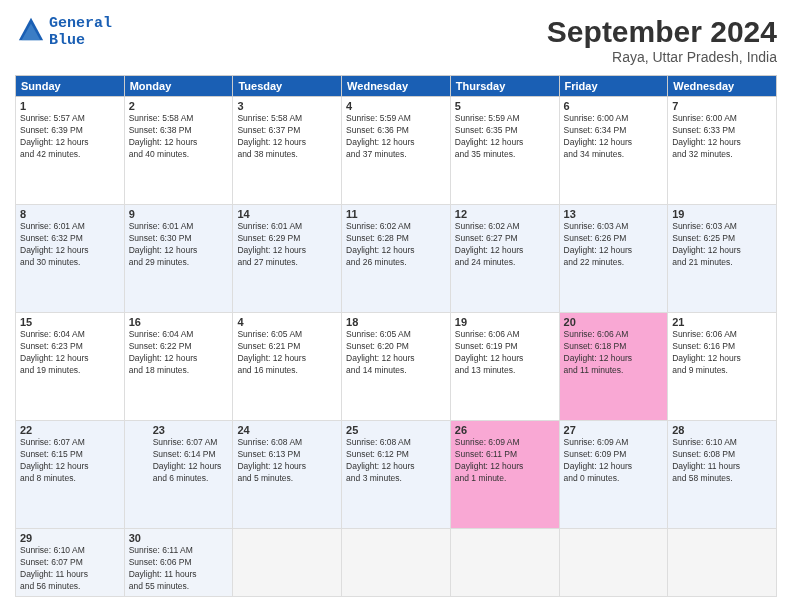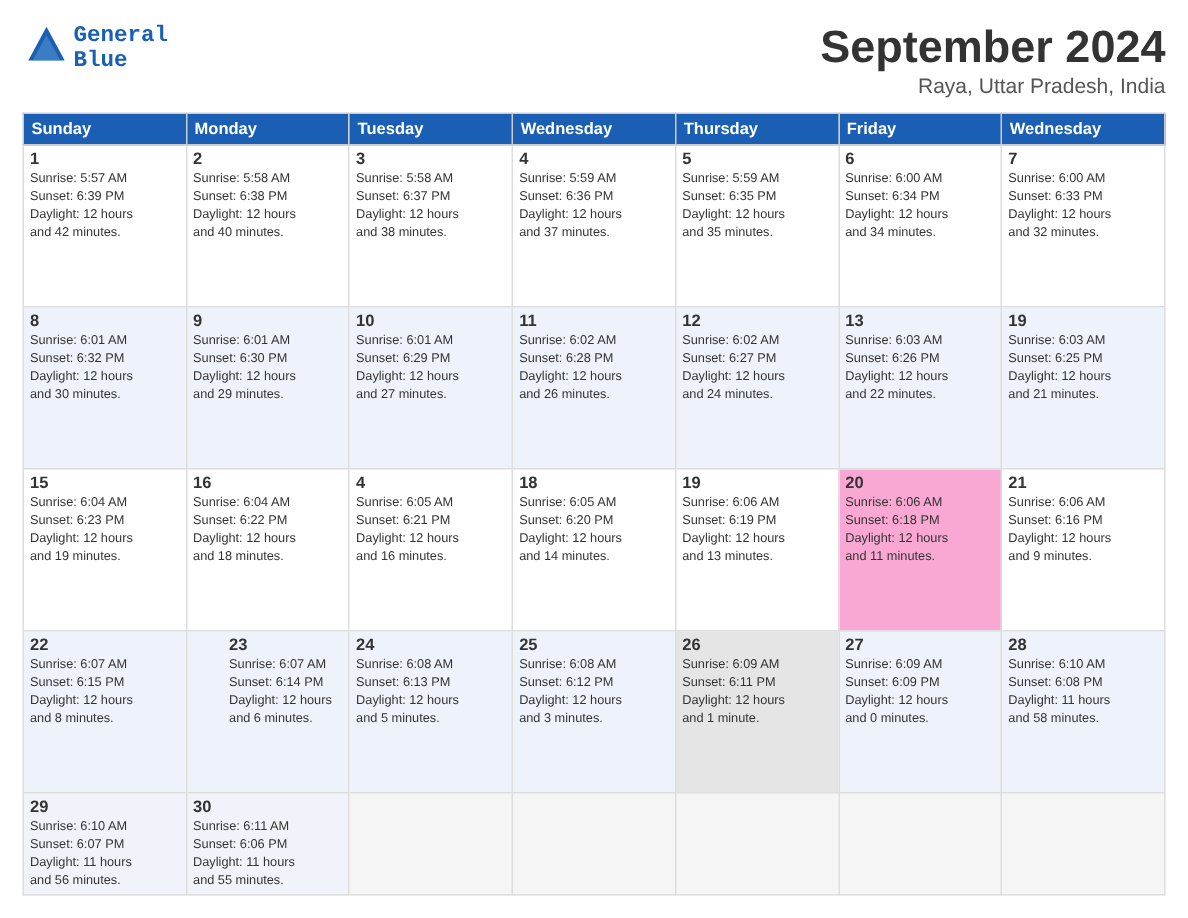--- a/index.html
+++ b/index.html
@@ -190,21 +190,21 @@
 and 30 minutes.</div>
           </td>
           <td style="background: rgb(238, 243, 251);">
             <span class="day-num">9</span>
             <div class="day-info" style="white-space: pre-line;">Sunrise: 6:01 AM
 Sunset: 6:30 PM
 Daylight: 12 hours
 and 29 minutes.</div>
           </td>
           <td style="background: rgb(238, 243, 251);">
-            <span class="day-num">10</span>
+            <span class="day-num">14</span>
             <div class="day-info" style="white-space: pre-line;">Sunrise: 6:01 AM
 Sunset: 6:29 PM
 Daylight: 12 hours
 and 27 minutes.</div>
           </td>
           <td style="background: rgb(238, 243, 251);">
             <span class="day-num">11</span>
             <div class="day-info" style="white-space: pre-line;">Sunrise: 6:02 AM
 Sunset: 6:28 PM
 Daylight: 12 hours
@@ -305,21 +305,21 @@
 Daylight: 12 hours
 and 5 minutes.</div>
           </td>
           <td style="background: rgb(238, 243, 251);">
             <span class="day-num">25</span>
             <div class="day-info" style="white-space: pre-line;">Sunrise: 6:08 AM
 Sunset: 6:12 PM
 Daylight: 12 hours
 and 3 minutes.</div>
           </td>
-          <td style="background: #e5e5e5;">
+          <td style="background: #f9a8d4;">
             <span class="day-num">26</span>
             <div class="day-info" style="white-space: pre-line;">Sunrise: 6:09 AM
 Sunset: 6:11 PM
 Daylight: 12 hours
 and 1 minute.</div>
           </td>
           <td style="background: rgb(238, 243, 251);">
             <span class="day-num">27</span>
             <div class="day-info" style="white-space: pre-line;">Sunrise: 6:09 AM
 Sunset: 6:09 PM

